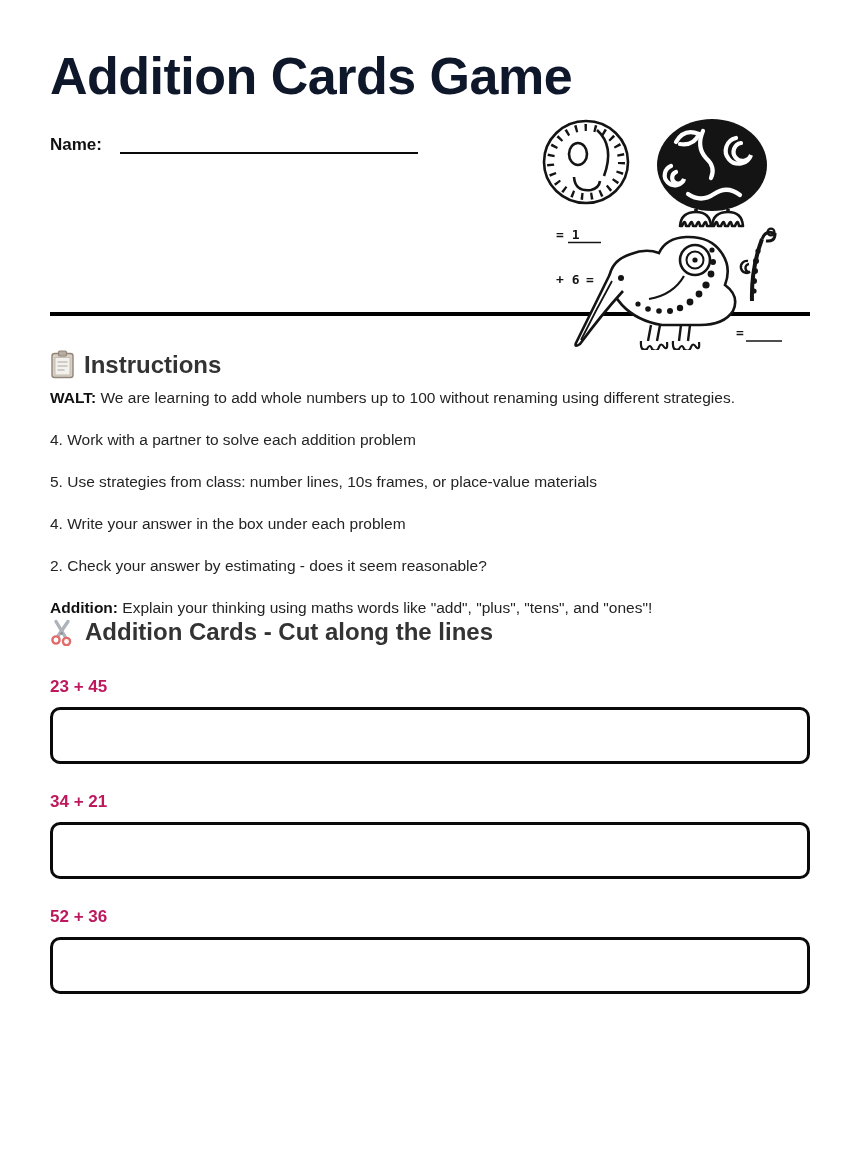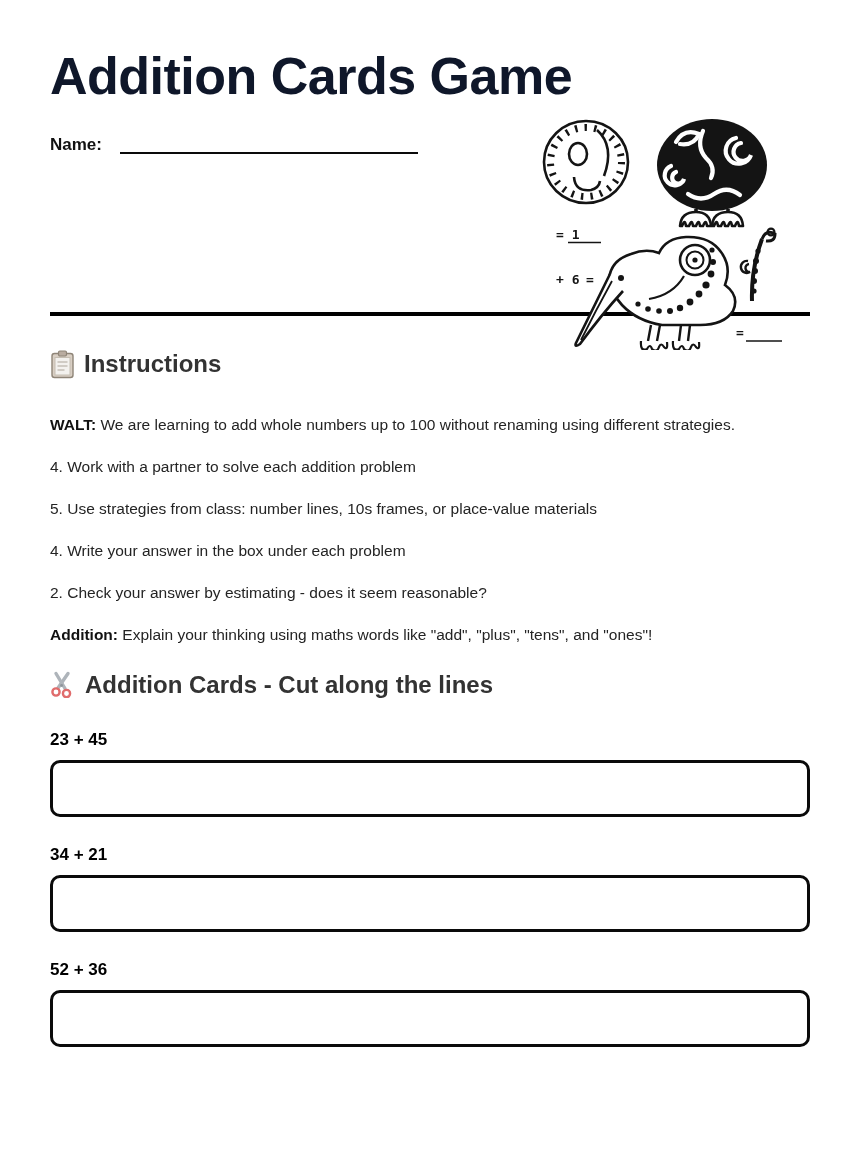--- a/index.html
+++ b/index.html
@@ -51,43 +51,44 @@
 
   .divider {
     margin-top: 156px;
     height: 4px;
     background: #000;
     width: 100%;
   }
 
   .section-heading {
     display: flex;
+    align-items: center;
     gap: 9px;
     font-size: 24px;
     font-weight: 700;
     color: #333;
   }
   .section-heading.instructions { margin-top: 34px; }
-  .section-heading.cards { margin-top: 26px; }
+  .section-heading.cards { }
   .section-heading .icon { display: inline-flex; flex: none; }
 
   p.body-text {
     font-size: 15.5px;
     line-height: 21px;
     color: #242424;
     margin-top: 21px;
   }
-  p.body-text.first { margin-top: 35px; }
+  p.body-text.first { margin-top: 8px; }
   p.body-text b { color: #111; }
 
   .problem-label {
     margin-top: 28px;
     font-size: 17px;
     font-weight: 700;
-    color: #000000;
+    color: #be185d;
   }
   .problem-label.first { margin-top: 31px; }
   .answer-box {
     margin-top: 10px;
     height: 57px;
     width: 100%;
     border: 3px solid #0a0a0a;
     border-radius: 10px;
     background: #fff;
   }

